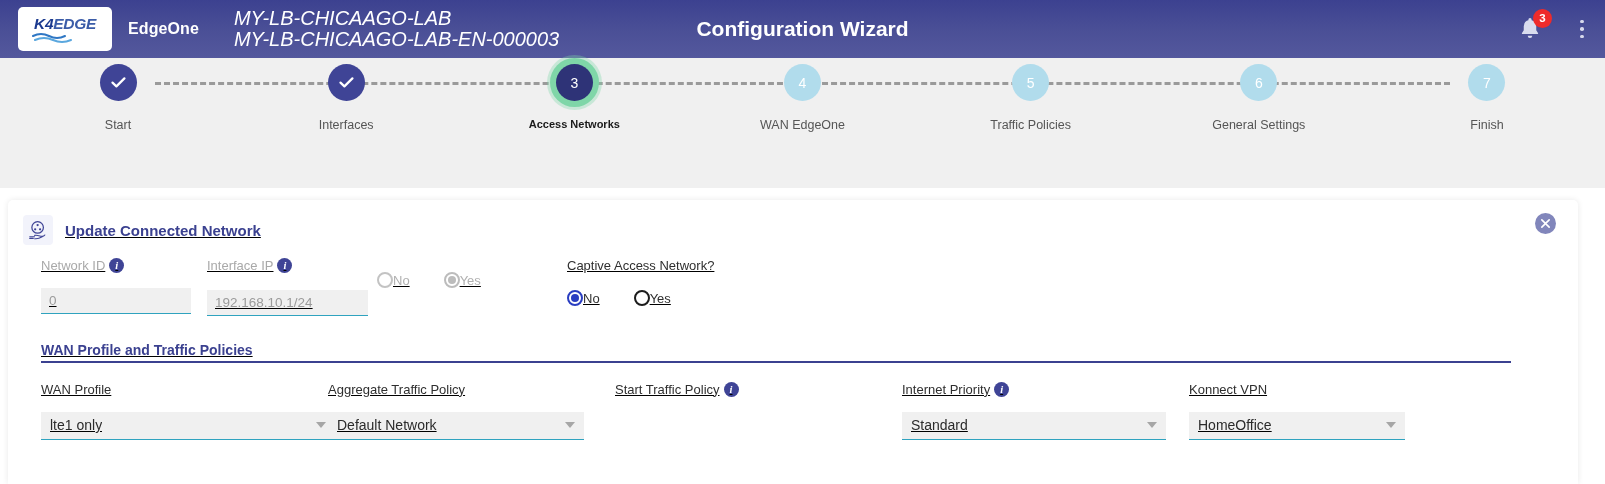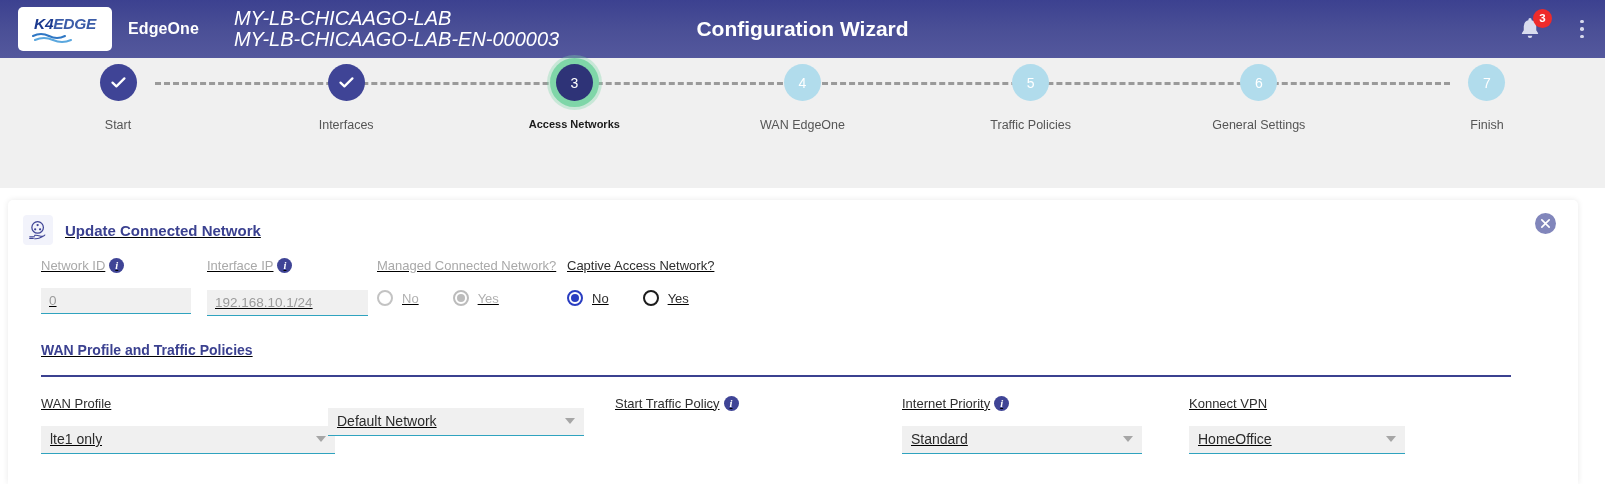--- a/index.html
+++ b/index.html
@@ -239,21 +239,21 @@
     font-size: 13.5px;
     font-family: "Liberation Sans", sans-serif;
     color: #232323;
     outline: none;
     display: block;
   }
   .txtbox.disabled { color: #9b9b9b; border-bottom-color: #2fa3bf; }
 
   
   .radio-group { display: flex; margin-top: 14px; gap: 34px; }
-  .radio-item { display: flex; align-items: center; gap: 9px; cursor: pointer; }
+  .radio-item { display: flex; align-items: center; cursor: pointer; }
   .radio {
     width: 16px; height: 16px;
     border-radius: 50%;
     border: 2px solid #1c1c1c;
     display: flex; align-items: center; justify-content: center;
     flex: none;
     background: #ffffff;
   }
   .radio.sel  { border-color: #2a3ec1; }
   .radio.sel::after { content: ""; width: 8px; height: 8px; border-radius: 50%; background: #2a3ec1; display: block; }
@@ -266,21 +266,21 @@
 
   
   .section {
     margin: 26px 0 0 33px;
     width: 1470px;
   }
   .section-title {
     font-size: 14px;
     font-weight: bold;
     color: #3b4190;
-    padding-bottom: 17px;
+    padding-bottom: 3px;
   }
   .section-rule { height: 1.5px; background: #3b4190; width: 100%; }
 
   
   .row2 {
     margin-top: 19px;
     padding-left: 33px;
     display: flex;
   }
   .sel-wrap {
@@ -437,21 +437,20 @@
 
     <div class="field" style="width:170px;">
       <div class="f-label muted">
         <span>Interface IP</span>
         <span class="info-dot">i</span>
       </div>
       <input class="txtbox disabled" disabled="" style="width: 161px; margin-top: 14px;" value="192.168.10.1/24">
     </div>
 
     <div class="field" style="width:190px;">
-      <div class="f-label muted">Managed Connected Network?</div>
       <div class="radio-group">
         <div class="radio-item">
           <span class="radio dis off"></span>
           <span class="radio-text muted">No</span>
         </div>
         <div class="radio-item">
           <span class="radio dis sel"></span>
           <span class="radio-text muted">Yes</span>
         </div>
       </div>
@@ -482,39 +481,40 @@
 
     <div class="field" style="width:287px;">
       <div class="f-label">WAN Profile</div>
       <div class="sel-wrap" style="width:294px;">
         <span class="sel-value">lte1 only</span>
         <span class="caret"></span>
       </div>
     </div>
 
     <div class="field" style="width:287px;">
+      <div class="f-label">Aggregate Traffic Policy</div>
       <div class="sel-wrap" style="width:256px;">
         <span class="sel-value">Default Network</span>
         <span class="caret"></span>
       </div>
     </div>
 
     <div class="field" style="width:287px;">
       <div class="f-label">
         <span>Start Traffic Policy</span>
         <span class="info-dot">i</span>
       </div>
     </div>
 
     <div class="field" style="width:287px;">
       <div class="f-label">
         <span>Internet Priority</span>
         <span class="info-dot">i</span>
       </div>
-      <div class="sel-wrap" style="width:240px;">
+      <div class="sel-wrap" style="width:264px;">
         <span class="sel-value">Standard</span>
         <span class="caret"></span>
       </div>
     </div>
 
     <div class="field" style="width:287px;">
       <div class="f-label">Konnect VPN</div>
       <div class="sel-wrap" style="width:216px;">
         <span class="sel-value">HomeOffice</span>
         <span class="caret"></span>

